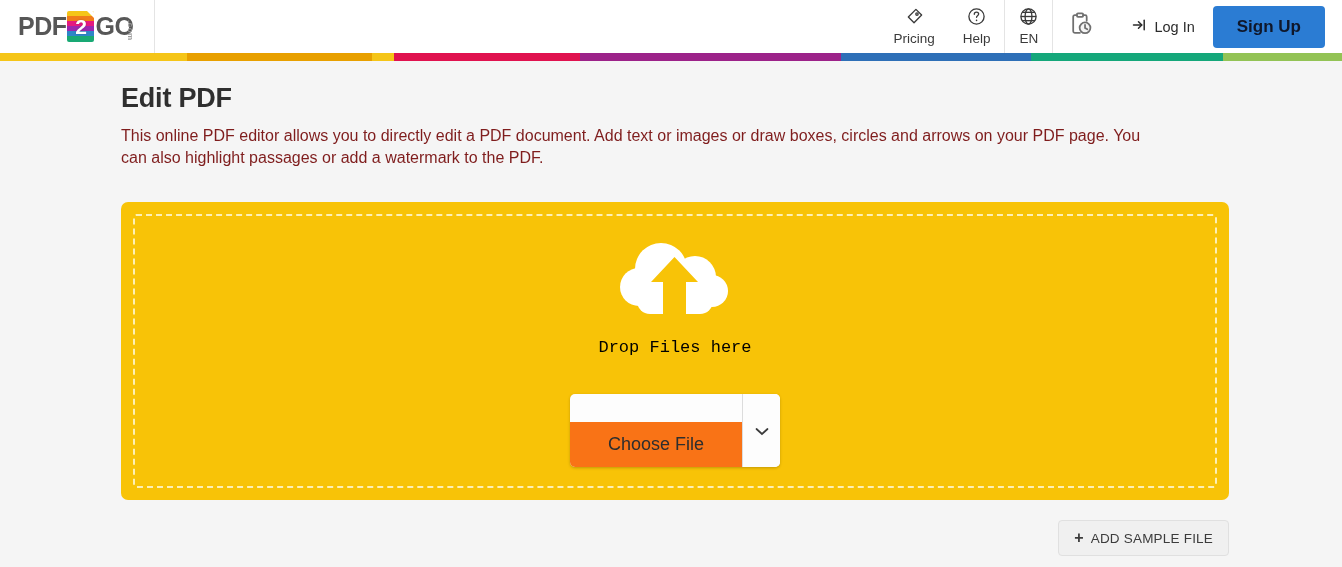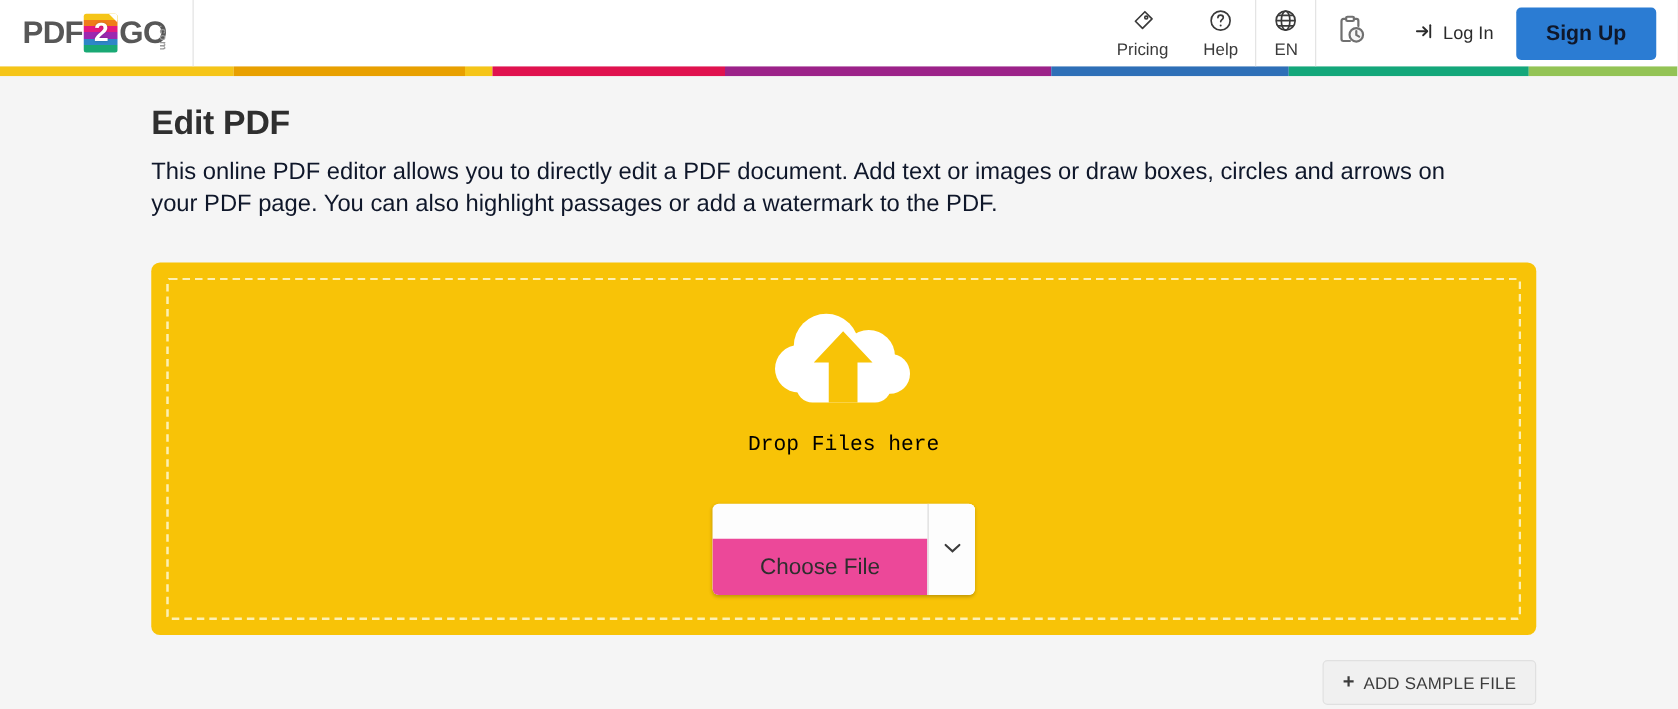--- a/index.html
+++ b/index.html
@@ -187,22 +187,22 @@
     padding-top: 22px;
   }
   .page-title {
     font-size: 27px;
     font-weight: bold;
     color: #2f2f2f;
     letter-spacing: -0.2px;
     margin-bottom: 11px;
   }
   .page-desc {
-    font-size: 19px;
-    color: #0f172a;
+    font-size: 16px;
+    color: #7f1d1d;
     line-height: 1.38;
     max-width: 1090px;
   }
 
   .dropzone {
     margin-top: 33px;
     width: 1108px;
     height: 298px;
     background: #f8c307;
     border-radius: 7px;
@@ -239,21 +239,21 @@
     align-items: stretch;
     background: #fdfdfd;
     border-radius: 5px;
     box-shadow: 0 1px 3px rgba(0,0,0,.22);
     overflow: hidden;
   }
   .choose-btn {
     padding: 12px 38px;
     font-size: 18px;
     color: #2e2e2e;
-    background: #ec4899;
+    background: #f97316;
     border: none;
     cursor: pointer;
     font-family: "Liberation Sans", sans-serif;
     margin-top: 28px;
   }
   .choose-caret {
     width: 38px;
     display: flex;
     align-items: center;
     justify-content: center;

